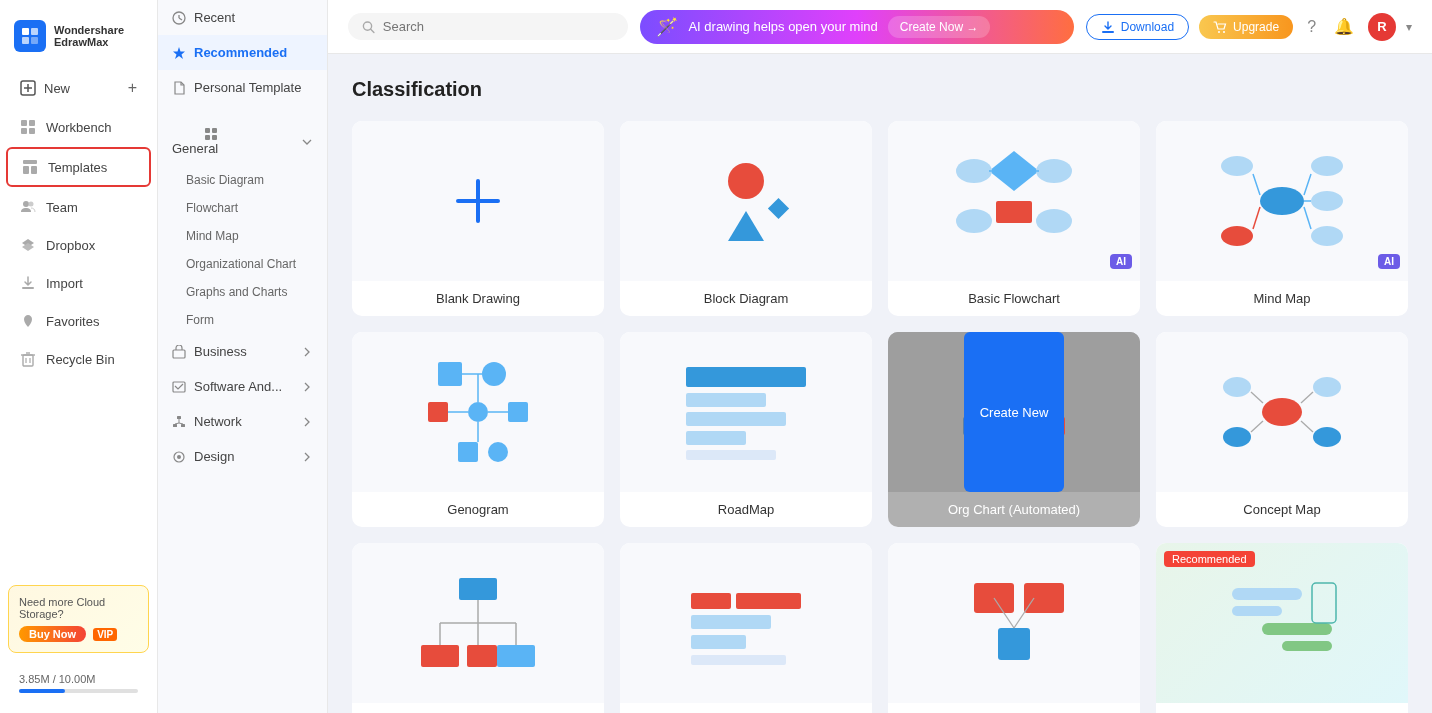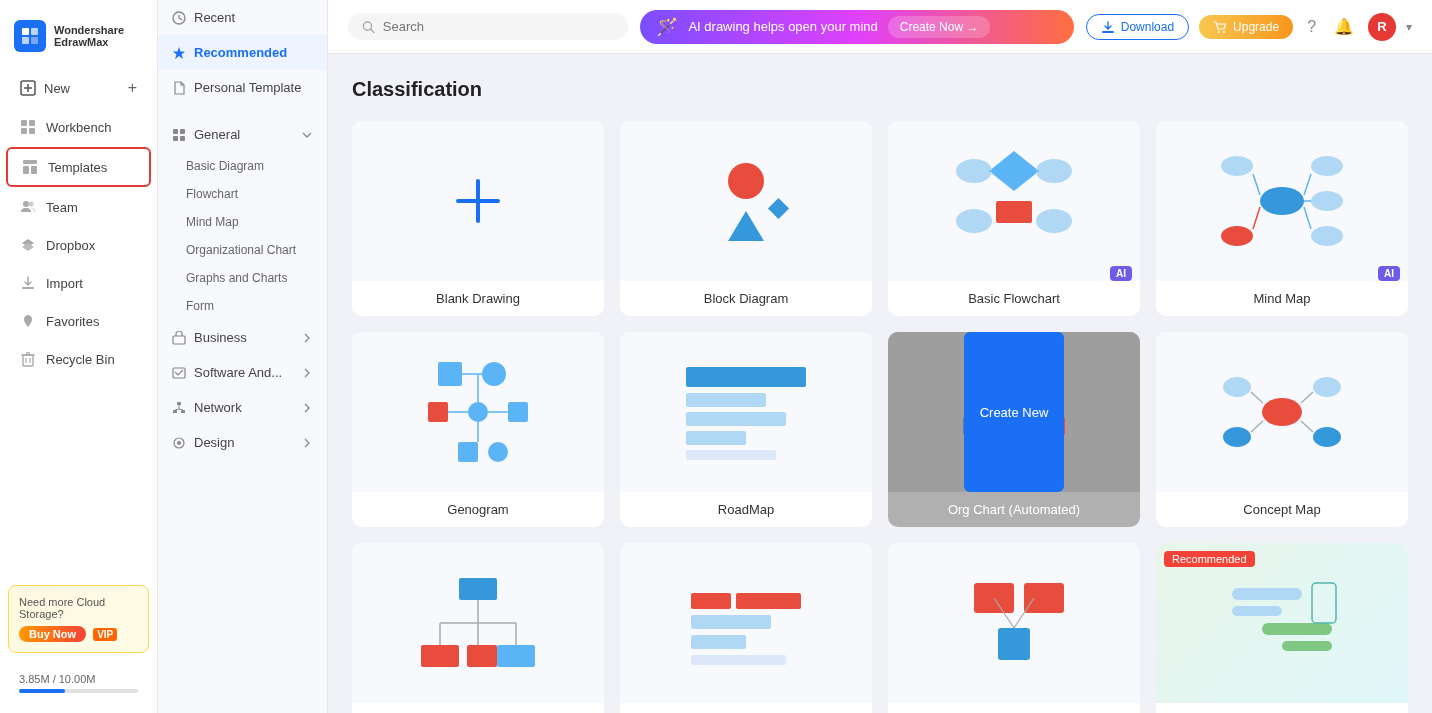--- a/index.html
+++ b/index.html
@@ -184,21 +184,21 @@
       position: absolute; inset: 0;
       display: flex; justify-content: center;
       z-index: 2;
     }
     .create-new-btn {
       background: #1a6ff4; color: #fff; border: none; border-radius: 6px;
       padding: 8px 16px; font-size: 13px; font-weight: 500; cursor: pointer;
     }
 
     .ai-badge {
-      position: absolute; bottom: 0; right: 8px;
+      position: absolute; bottom: 12px; right: 8px;
       background: #6c5ce7; color: #fff;
       border-radius: 4px; padding: 2px 6px; font-size: 10px; font-weight: bold;
     }
     .recommended-badge {
       position: absolute; top: 8px; left: 8px;
       background: #f44336; color: #fff;
       border-radius: 4px; padding: 2px 8px; font-size: 11px; font-weight: 500;
     }
 
     
@@ -332,21 +332,21 @@
     <svg width="14" height="14" viewBox="0 0 14 14" fill="none">
       <path d="M3 1h6l3 3v9H3z" stroke="#888" stroke-width="1.2" fill="none"></path>
       <path d="M9 1v3h3" stroke="#888" stroke-width="1.2" fill="none"></path>
     </svg>
     <span>Personal Template</span>
   </div>
 
   <div style="height:12px"></div>
 
   <div class="mid-group-header">
-    <div style="display:flex;align-items:flex-end;gap:8px;">
+    <div style="display:flex;align-items:flex-end;gap:0;flex-direction:column;">
       <svg width="14" height="14" viewBox="0 0 14 14" fill="none">
         <rect x="1" y="1" width="5" height="5" rx="1" fill="#888"></rect>
         <rect x="8" y="1" width="5" height="5" rx="1" fill="#888"></rect>
         <rect x="1" y="8" width="5" height="5" rx="1" fill="#888"></rect>
         <rect x="8" y="8" width="5" height="5" rx="1" fill="#888"></rect>
       </svg>
       <span>General</span>
     </div>
     <svg width="12" height="12" viewBox="0 0 12 12" fill="none">
       <polyline points="2,4 6,8 10,4" stroke="#888" stroke-width="1.3" fill="none"></polyline>

